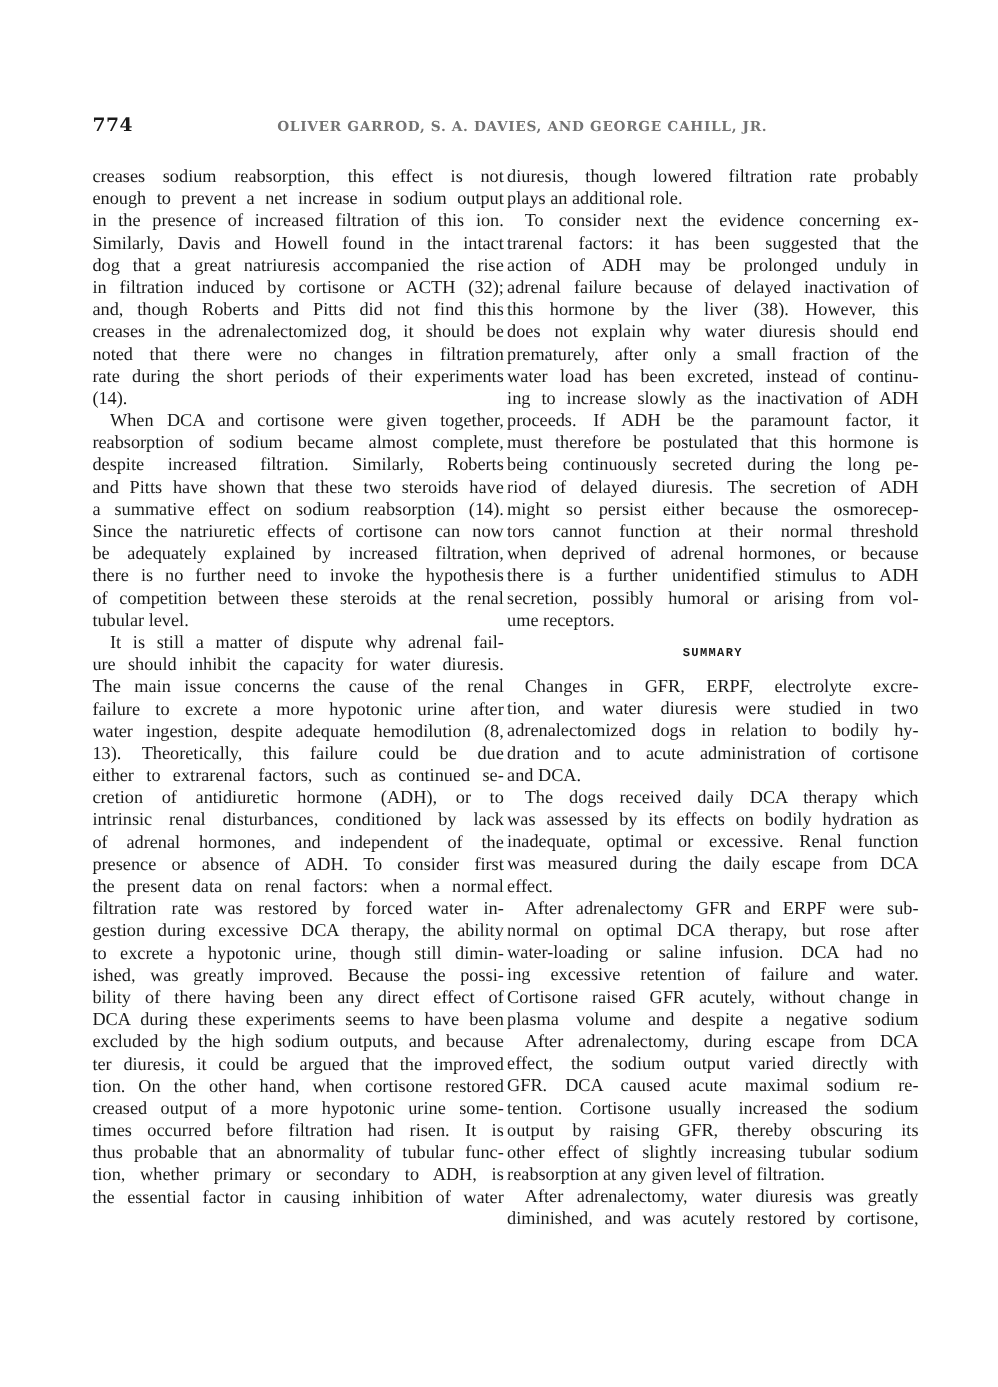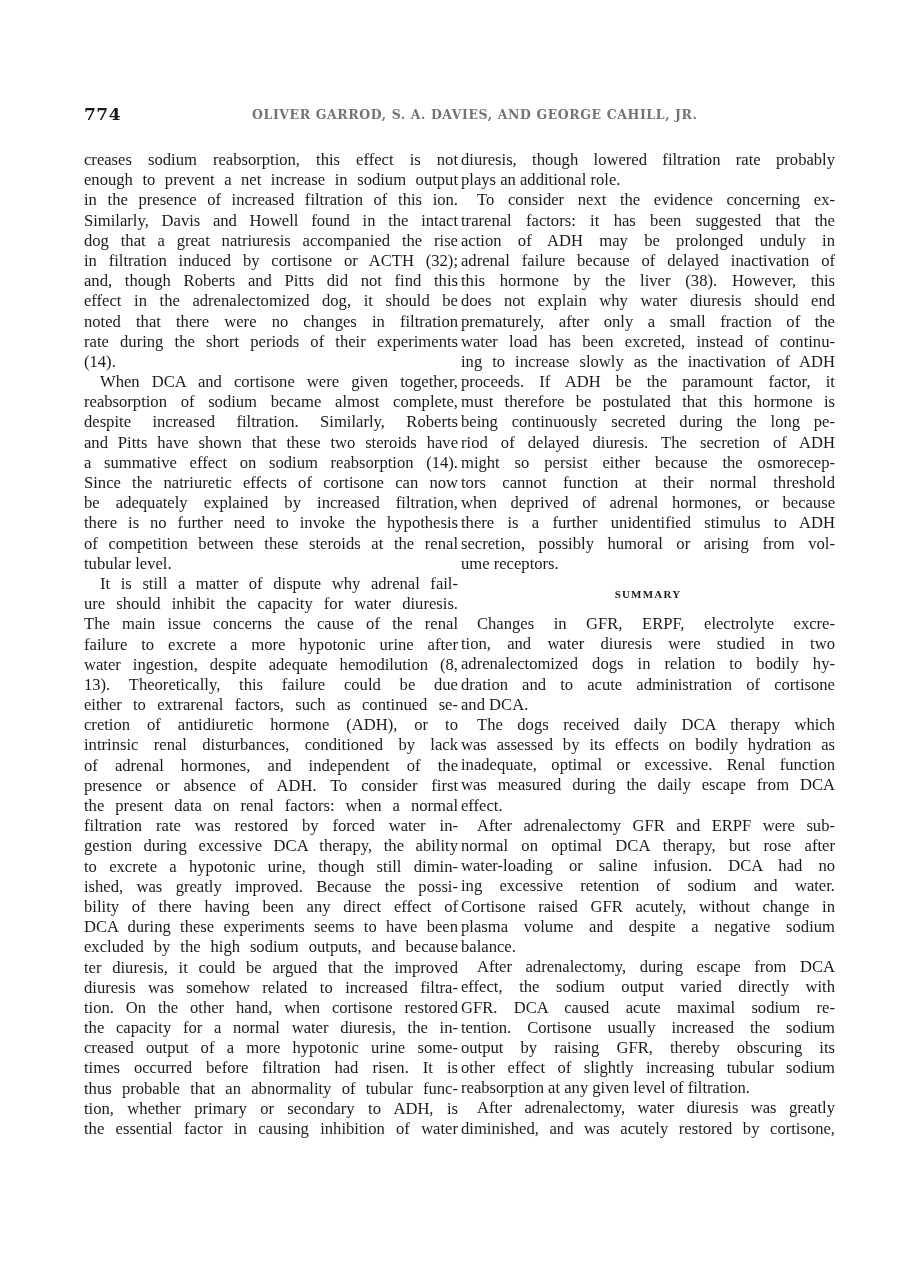--- a/index.html
+++ b/index.html
@@ -7,41 +7,41 @@
   .page { position: absolute; left: 0; top: 0; width: 787px; height: 1261px; }
   .header { position: absolute; top: 104px; left: 84px; width: 740px; height: 20px; font-family: "DejaVu Serif", serif; }
   .page-num { position: absolute; left: 0; top: 0; font-size: 17px; font-weight: bold; letter-spacing: 0.5px; }
   .running-head { position: absolute; left: 168px; top: 3px; font-size: 12.5px; font-weight: bold; letter-spacing: 0.6px; color: #737373; }
   .col { position: absolute; top: 150px; width: 374px; font-family: "Liberation Serif", serif; font-size: 16.6px; }
   .col.left { left: 84px; }
   .col.right { left: 461px; }
   .line { height: 20.2px; line-height: 20.2px; white-space: nowrap; text-align: justify; text-align-last: justify; overflow: visible; }
   .line.last { text-align-last: left; }
   .line.indent { padding-left: 16px; }
-  .section-heading { height: 40px; line-height: 40px; text-align: center; font-family: Liberation Serif, serif; font-size: 11px; font-weight: bold; letter-spacing: 1.2px; }
+  .section-heading { height: 40px; line-height: 40px; text-align: center; font-family: Liberation Mono, monospace; font-size: 11px; font-weight: bold; letter-spacing: 1.2px; }
 </style>
 </head>
 <body>
 
 <div class="page">
 
   <div class="header">
     <span class="page-num">774</span>
     <span class="running-head">OLIVER GARROD, S. A. DAVIES, AND GEORGE CAHILL, JR.</span>
   </div>
 
   <div class="col left">
     <div class="line">creases sodium reabsorption, this effect is not</div>
     <div class="line">enough to prevent a net increase in sodium output</div>
     <div class="line">in the presence of increased filtration of this ion.</div>
     <div class="line">Similarly, Davis and Howell found in the intact</div>
     <div class="line">dog that a great natriuresis accompanied the rise</div>
     <div class="line">in filtration induced by cortisone or ACTH (32);</div>
     <div class="line">and, though Roberts and Pitts did not find this</div>
-    <div class="line">effect in the adrenalectomized dog, it should be</div>
+    <div class="line">creases in the adrenalectomized dog, it should be</div>
     <div class="line">noted that there were no changes in filtration</div>
     <div class="line">rate during the short periods of their experiments</div>
     <div class="line last">(14).</div>
     <div class="line indent">When DCA and cortisone were given together,</div>
     <div class="line">reabsorption of sodium became almost complete,</div>
     <div class="line">despite increased filtration.  Similarly, Roberts</div>
     <div class="line">and Pitts have shown that these two steroids have</div>
     <div class="line">a summative effect on sodium reabsorption (14).</div>
     <div class="line">Since the natriuretic effects of cortisone can now</div>
     <div class="line">be adequately explained by increased filtration,</div>
@@ -61,23 +61,21 @@
     <div class="line">presence or absence of ADH.  To consider first</div>
     <div class="line">the present data on renal factors: when a normal</div>
     <div class="line">filtration rate was restored by forced water in-</div>
     <div class="line">gestion during excessive DCA therapy, the ability</div>
     <div class="line">to excrete a hypotonic urine, though still dimin-</div>
     <div class="line">ished, was greatly improved.  Because the possi-</div>
     <div class="line">bility of there having been any direct effect of</div>
     <div class="line">DCA during these experiments seems to have been</div>
     <div class="line">excluded by the high sodium outputs, and because</div>
     <div class="line">ter diuresis, it could be argued that the improved</div>
-    <div class="line">diuresis was somehow related to increased filtra-</div>
     <div class="line">tion.  On the other hand, when cortisone restored</div>
-    <div class="line">the capacity for a normal water diuresis, the in-</div>
     <div class="line">creased output of a more hypotonic urine some-</div>
     <div class="line">times occurred before filtration had risen.  It is</div>
     <div class="line">thus probable that an abnormality of tubular func-</div>
     <div class="line">tion, whether primary or secondary to ADH, is</div>
     <div class="line">the essential factor in causing inhibition of water</div>
   </div>
 
   <div class="col right">
     <div class="line">diuresis, though lowered filtration rate probably</div>
     <div class="line last">plays an additional role.</div>
@@ -109,24 +107,23 @@
     <div class="line">dration and to acute administration of cortisone</div>
     <div class="line last">and DCA.</div>
     <div class="line indent">The dogs received daily DCA therapy which</div>
     <div class="line">was assessed by its effects on bodily hydration as</div>
     <div class="line">inadequate, optimal or excessive.  Renal function</div>
     <div class="line">was measured during the daily escape from DCA</div>
     <div class="line last">effect.</div>
     <div class="line indent">After adrenalectomy GFR and ERPF were sub-</div>
     <div class="line">normal on optimal DCA therapy, but rose after</div>
     <div class="line">water-loading or saline infusion.  DCA had no</div>
-    <div class="line">ing excessive retention of sodium and water.</div>
+    <div class="line">ing excessive retention of failure and water.</div>
     <div class="line">Cortisone raised GFR acutely, without change in</div>
     <div class="line">plasma volume and despite a negative sodium</div>
-    <div class="line last">balance.</div>
     <div class="line indent">After adrenalectomy, during escape from DCA</div>
     <div class="line">effect, the sodium output varied directly with</div>
     <div class="line">GFR.  DCA caused acute maximal sodium re-</div>
     <div class="line">tention.  Cortisone usually increased the sodium</div>
     <div class="line">output by raising GFR, thereby obscuring its</div>
     <div class="line">other effect of slightly increasing tubular sodium</div>
     <div class="line last">reabsorption at any given level of filtration.</div>
     <div class="line indent">After adrenalectomy, water diuresis was greatly</div>
     <div class="line">diminished, and was acutely restored by cortisone,</div>
   </div>

